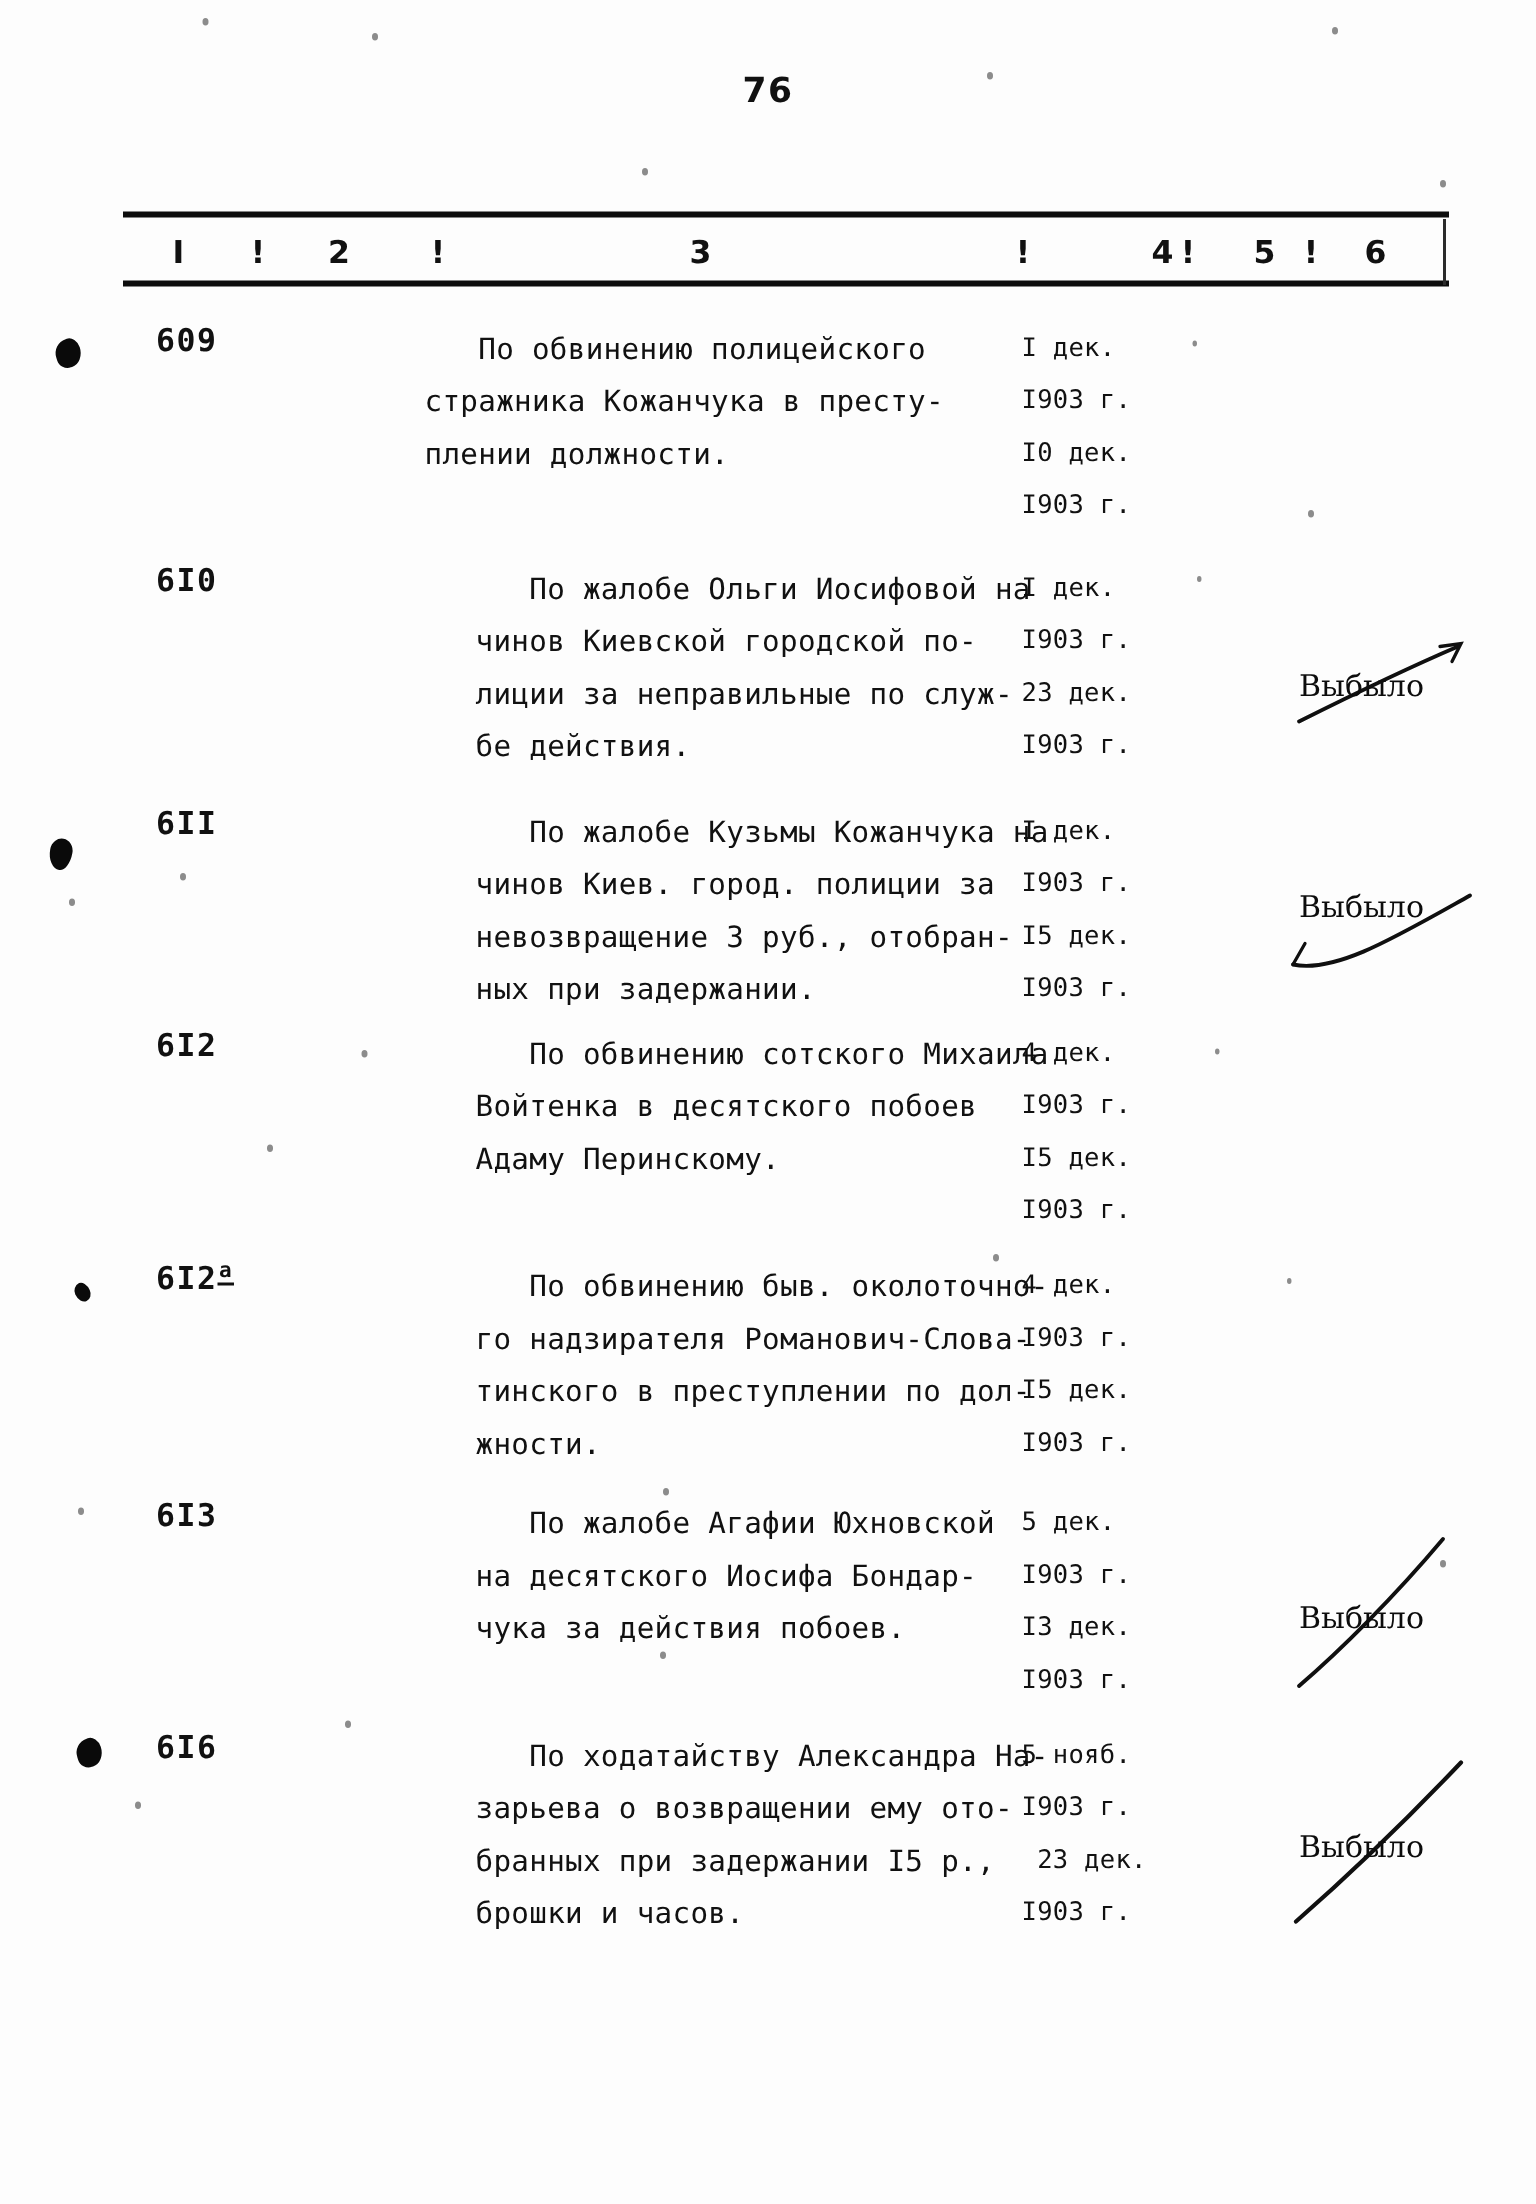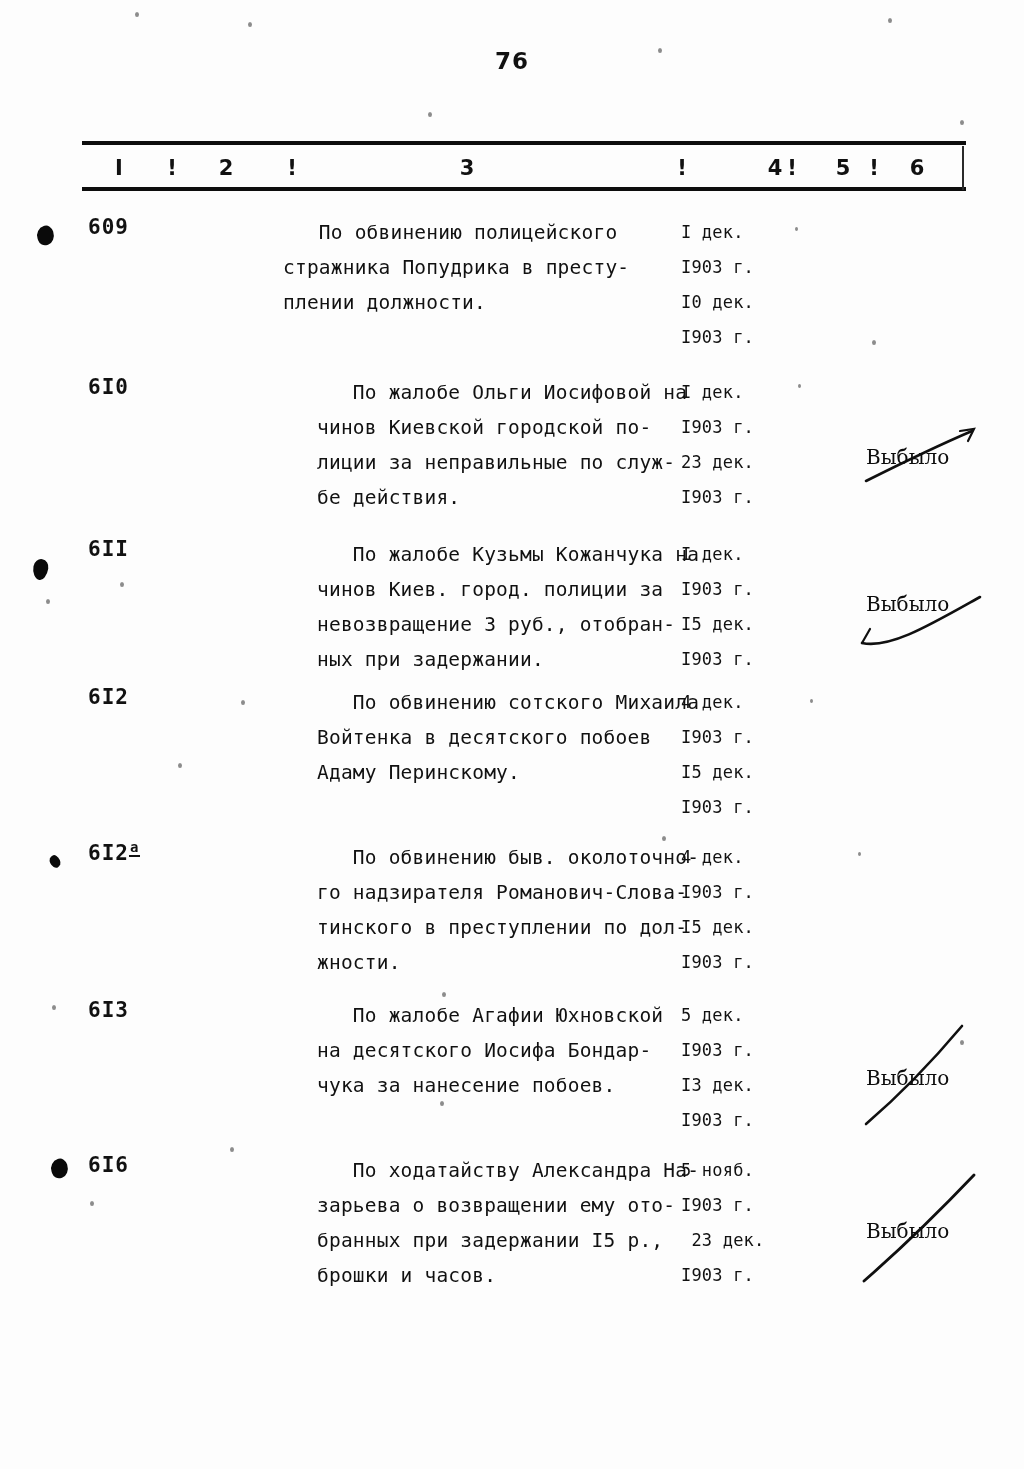--- a/index.html
+++ b/index.html
@@ -80,21 +80,21 @@
   .ch-6  { left: 822px; width: 26px; }
 
   
   .entry {
     position: absolute;
     left: 0;
     width: 1024px;
   }
   .num {
     position: absolute;
-    left: 88px;
+    left: 104px;
     width: 120px;
     font-size: 21px;
     font-weight: 700;
     letter-spacing: 1px;
     white-space: nowrap;
     font-family: "DejaVu Sans Mono", "Liberation Mono", monospace;
   }
   .num sup {
     font-size: 14px;
     border-bottom: 2px solid #111;
@@ -190,21 +190,21 @@
     <span class="ch-b4">!</span>
     <span class="ch-5">5</span>
     <span class="ch-b5">!</span>
     <span class="ch-6">6</span>
   </div>
 
   <div class="entry" style="top:215px">
     <div class="blot blot-a" style="left:37px; top:11px"></div>
     <div class="num"><span>609</span></div>
     <div class="body-col">   По обвинению полицейского
-стражника Попудрика в престу-
+стражника Кожанчука в престу-
 плении должности.</div>
     <div class="date-col">I дек.
 I903 г.
 I0 дек.
 I903 г.</div>
     <div class="speck" style="left:795px; top:12px; width:3px; height:4px;"></div>
   </div>
 
   <div class="entry" style="top:375px">
     <div class="num"><span>6I0</span></div>
@@ -276,21 +276,21 @@
 I5 дек.
 I903 г.</div>
     <div class="speck" style="left:662px; top:-4px; width:4px; height:5px;"></div>
     <div class="speck" style="left:858px; top:12px; width:3px; height:4px;"></div>
   </div>
 
   <div class="entry" style="top:998px">
     <div class="num"><span>6I3</span></div>
     <div class="body-col wide">   По жалобе Агафии Юхновской
 на десятского Иосифа Бондар-
-чука за нанесение побоев.</div>
+чука за действия побоев.</div>
     <div class="date-col">5 дек.
 I903 г.
 I3 дек.
 I903 г.</div>
     <div class="annot-wrap">
       <svg class="stroke" style="left:858px; top:22px;" width="120" height="110" viewBox="0 0 120 110">
         <path d="M8 104 C 36 80, 72 44, 104 6" stroke="#101010" stroke-width="2.6" fill="none" stroke-linecap="round"></path>
       </svg>
       <div class="annot" style="top:68px">Выбыло</div>
     </div>

